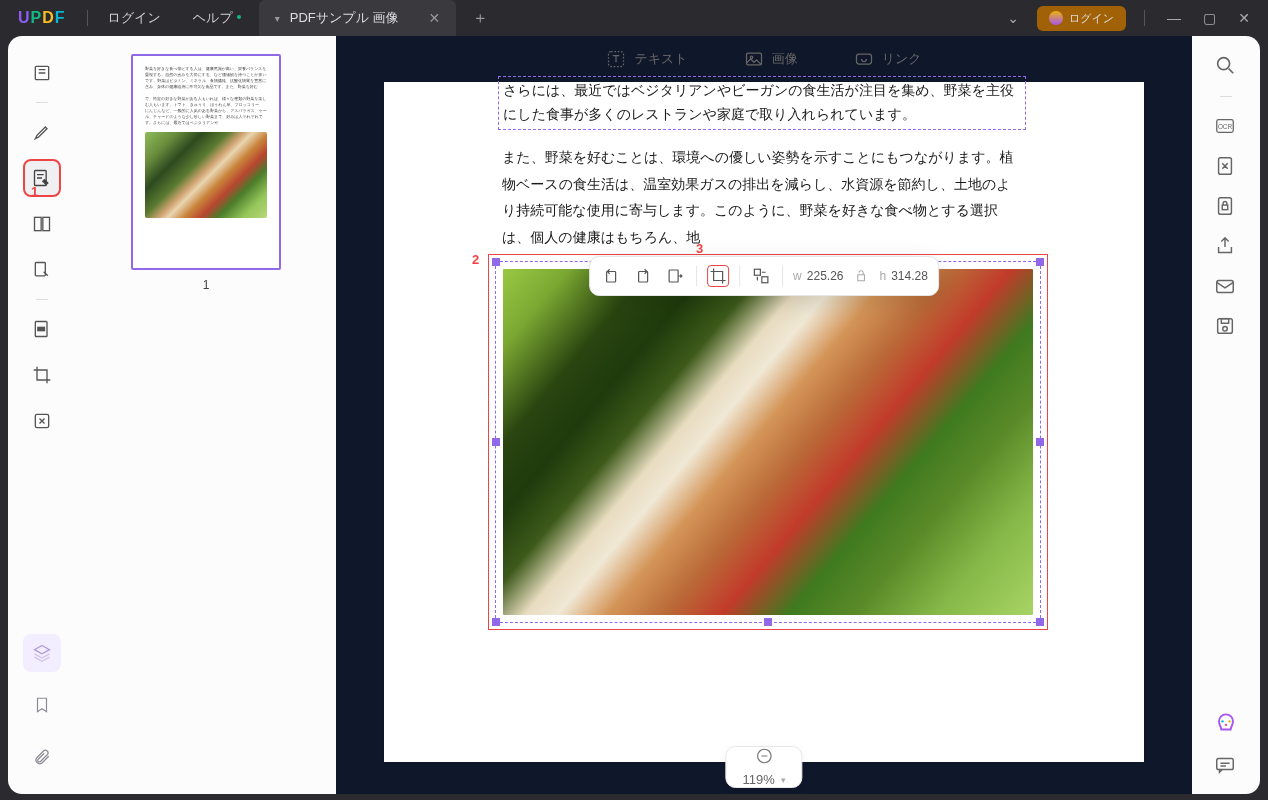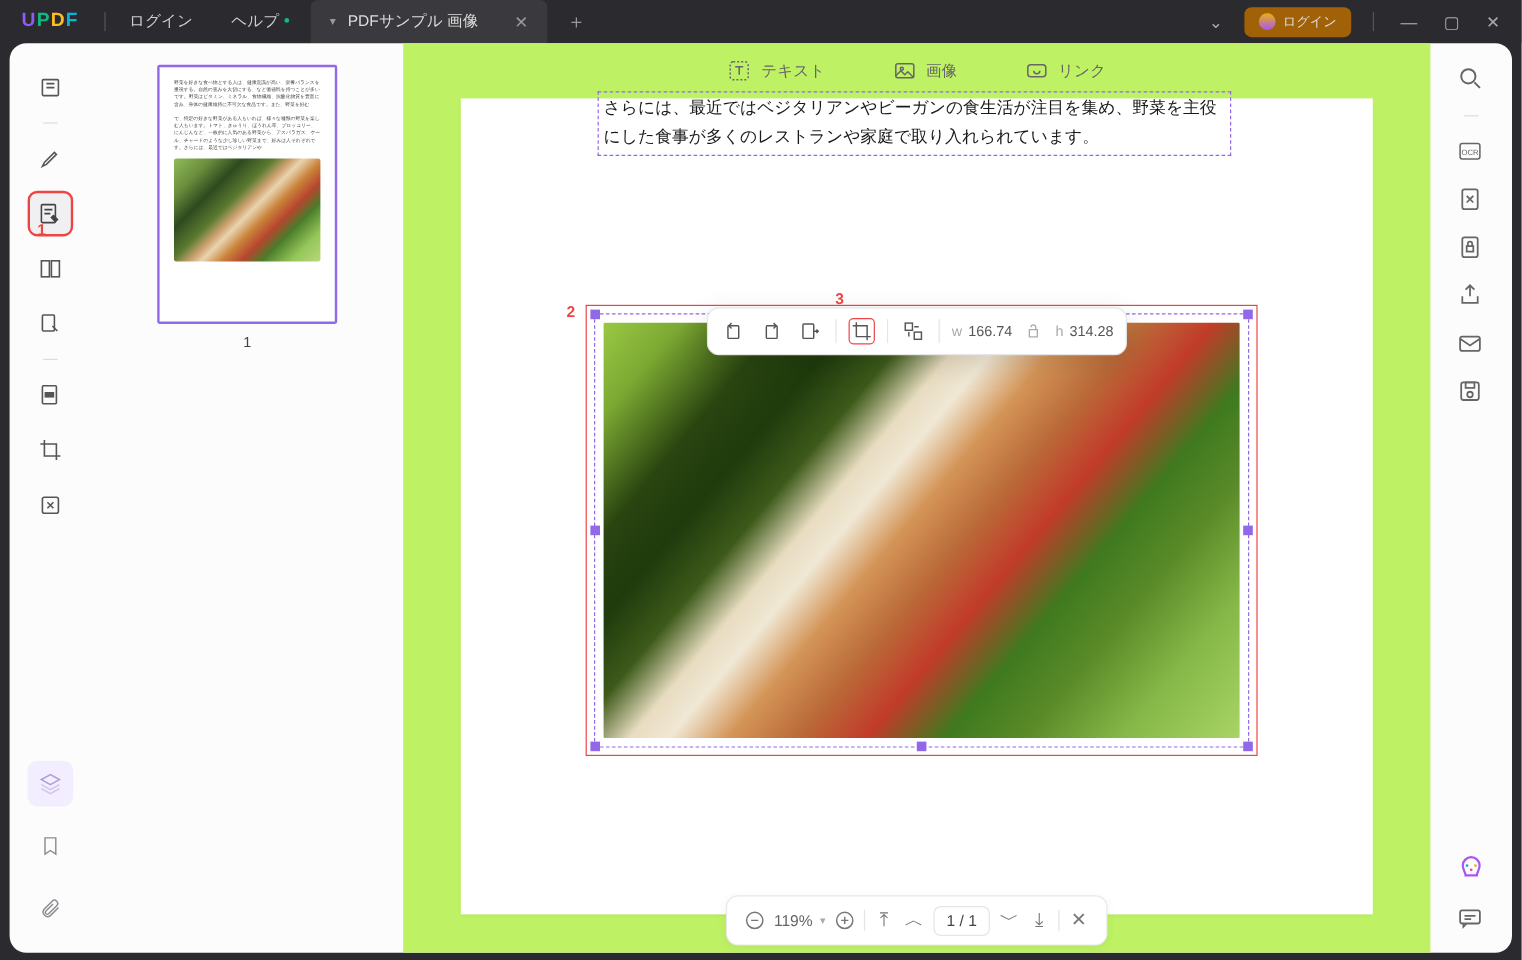--- a/index.html
+++ b/index.html
@@ -39,27 +39,27 @@
 .side-r-sep{ width:12px;height:1px;background:#ddd; margin:2px 0;}
 .sidebar-r-bottom{ margin-top:auto; padding-bottom:16px; display:flex; flex-direction:column; align-items:center; gap:14px;}
 .ai-ico{ width:28px; height:28px;}
 
 .thumb-panel { width:260px; padding:18px; display:flex; flex-direction:column; align-items:center;}
 .thumb { width:150px; height:216px; background:#fff; border:2px solid #9169e8; border-radius:2px; padding:10px 12px; display:flex; flex-direction:column;}
 .thumb-text{ font-size:4px; color:#444; line-height:1.5; margin-bottom:6px;}
 .thumb-img{ flex:0 0 86px; border-radius:2px; background: linear-gradient(135deg,#8fbc5a 0%,#6b8e3d 15%,#2d4a1f 28%,#5a7a30 40%,#d4a574 48%,#e8d5b0 52%,#c9833a 60%,#b84530 68%,#4a7c2a 76%,#95c65a 88%,#b8d87a 100%);}
 .thumb-num{ margin-top:8px; color:#444; font-size:12px;}
 
-.doc-area{ flex:1; position:relative; background:#bef264;}
+.doc-area{ flex:1; position:relative; background:#0f172a;}
 .doc-toolbar{ height:46px; display:flex; align-items:center; justify-content:center; gap:56px; border-bottom:none;}
 .doc-tool{ display:flex; align-items:center; gap:8px; color:#666; font-size:13px;}
 .doc-tool svg{ width:20px;height:20px;}
 
 .page{ position:absolute; left:50%; transform:translateX(-50%); top:46px; width:760px; background:#fff; min-height:680px; box-shadow:0 1px 3px rgba(0,0,0,0.06);}
-.text-block{ position:absolute; left:118px; top:0; width:522px; font-size:14px; color:#1a1a1a; line-height:1.7;font-family:Liberation Serif, serif; }
+.text-block{ position:absolute; left:118px; top:0; width:522px; font-size:14px; color:#1a1a1a; line-height:1.7; }
 .text-block.dashed{ border:1px dashed #9169e8; padding:2px 4px; left:114px; width:528px;}
 .t1{ top:-6px;}
 .t2{ top:62px; line-height:1.9;}
 
 .img-frame{ position:absolute; left:104px; top:172px; width:560px; height:376px; border:1px solid #ef4444;}
 .img-sel{ position:absolute; left:6px; top:6px; right:6px; bottom:6px; border:1px dashed #9169e8;}
 .img-photo{ position:absolute; left:14px; top:14px; right:14px; bottom:14px; background: linear-gradient(130deg,#9ac843 0%, #7ba832 8%, #2a4510 18%, #1f3a0c 25%, #3d5a1a 32%, #e8dcc0 38%, #f0e8d5 42%, #d49558 48%, #ba6a38 55%, #c23b2a 62%, #3f7a1f 70%, #5a8a28 78%, #85b848 88%, #a8d465 100%); border-radius:1px;}
 .handle{ position:absolute; width:8px; height:8px; background:#9169e8;}
 .h-tl{left:-4px;top:-4px;} .h-tm{left:50%;top:-4px;margin-left:-4px;} .h-tr{right:-4px;top:-4px;}
 .h-ml{left:-4px;top:50%;margin-top:-4px;} .h-mr{right:-4px;top:50%;margin-top:-4px;}
@@ -70,21 +70,21 @@
 .ft-ico.hl{ border:1.5px solid #ef4444; padding:1px;}
 .ft-sep{ width:1px;height:20px;background:#e5e5e8;}
 .ft-dim{ display:flex; align-items:center; gap:5px; color:#888; font-size:12px;}
 .ft-dim span.lbl{color:#aaa;}
 .ft-dim span.val{color:#555;}
 .link-ico{ width:16px;height:16px;color:#aaa;}
 
 .red-num{ position:absolute; color:#ef4444; font-weight:700; font-size:13px;}
 .rn1{ left:23px; top:148px;}
 
-.bottom-bar{ position:absolute; left:50%; transform:translateX(-50%); bottom:6px; background:#fff; border:1px solid #e8e8ea; border-radius:10px; height:42px; display:flex; align-items:center; padding:0 14px; gap:7px; box-shadow:0 2px 8px rgba(0,0,0,0.05);}
+.bottom-bar{ position:absolute; left:50%; transform:translateX(-50%); bottom:6px; background:#fff; border:1px solid #e8e8ea; border-radius:10px; height:42px; display:flex; align-items:center; padding:0 14px; gap:7px; box-shadow:0 2px 8px rgba(0,0,0,0.05);flex-direction:column;}
 .bb-ico{ color:#777; width:18px;height:18px; display:flex;align-items:center;justify-content:center;}
 .zoom-val{ color:#666; font-size:13px; display:flex; align-items:center; gap:6px;}
 .zoom-val .car{font-size:9px;color:#aaa;}
 .page-field{ color:#444; font-size:13px; padding:4px 10px; border:1px solid #e5e5e8; border-radius:6px;}
 .bb-sep{ width:1px; height:18px; background:#e5e5e8;}
 
 svg{display:block;}
 </style>
 </head>
 <body>
@@ -222,20 +222,21 @@
         <svg viewBox="0 0 24 24" fill="none" stroke="currentColor" stroke-width="1.5">
             <rect x="3" y="6" width="18" height="12" rx="3"></rect>
             <path d="M9 12a3 3 0 003 3h0a3 3 0 003-3"></path>
           </svg>
         <span>リンク</span>
       </div>
     </div>
 
     <div class="page">
       <div class="text-block dashed t1">さらには、最近ではベジタリアンやビーガンの食生活が注目を集め、野菜を主役にした食事が多くのレストランや家庭で取り入れられています。</div>
+      <div class="text-block t2">また、野菜を好むことは、環境への優しい姿勢を示すことにもつながります。植物ベースの食生活は、温室効果ガスの排出を減らし、水資源を節約し、土地のより持続可能な使用に寄与します。このように、野菜を好きな食べ物とする選択は、個人の健康はもちろん、地</div>
 
       <div class="red-num" style="left:88px; top:170px;">2</div>
 
       <div class="img-frame">
         <div class="img-sel">
           <div class="handle h-tl"></div>
           <div class="handle h-tm"></div>
           <div class="handle h-tr"></div>
           <div class="handle h-ml"></div>
           <div class="handle h-mr"></div>
@@ -277,21 +278,21 @@
       <div class="ft-ico">
           <svg width="18" height="18" viewBox="0 0 24 24" fill="none" stroke="currentColor" stroke-width="1.6">
             <rect x="3" y="3" width="8" height="8"></rect>
             <rect x="13" y="13" width="8" height="8"></rect>
             <path d="M13 7h5M7 13v5"></path>
           </svg>
         </div>
       <div class="ft-sep"></div>
       <div class="ft-dim">
           <span class="lbl">w</span>
-          <span class="val">166.74</span>
+          <span class="val">225.26</span>
         </div>
       <svg class="link-ico" viewBox="0 0 24 24" fill="none" stroke="currentColor" stroke-width="1.6">
           <path d="M9 7a3 3 0 016 0v3M7 10h10v9H7z"></path>
         </svg>
       <div class="ft-dim">
           <span class="lbl">h</span>
           <span class="val">314.28</span>
         </div>
     </div>
 

